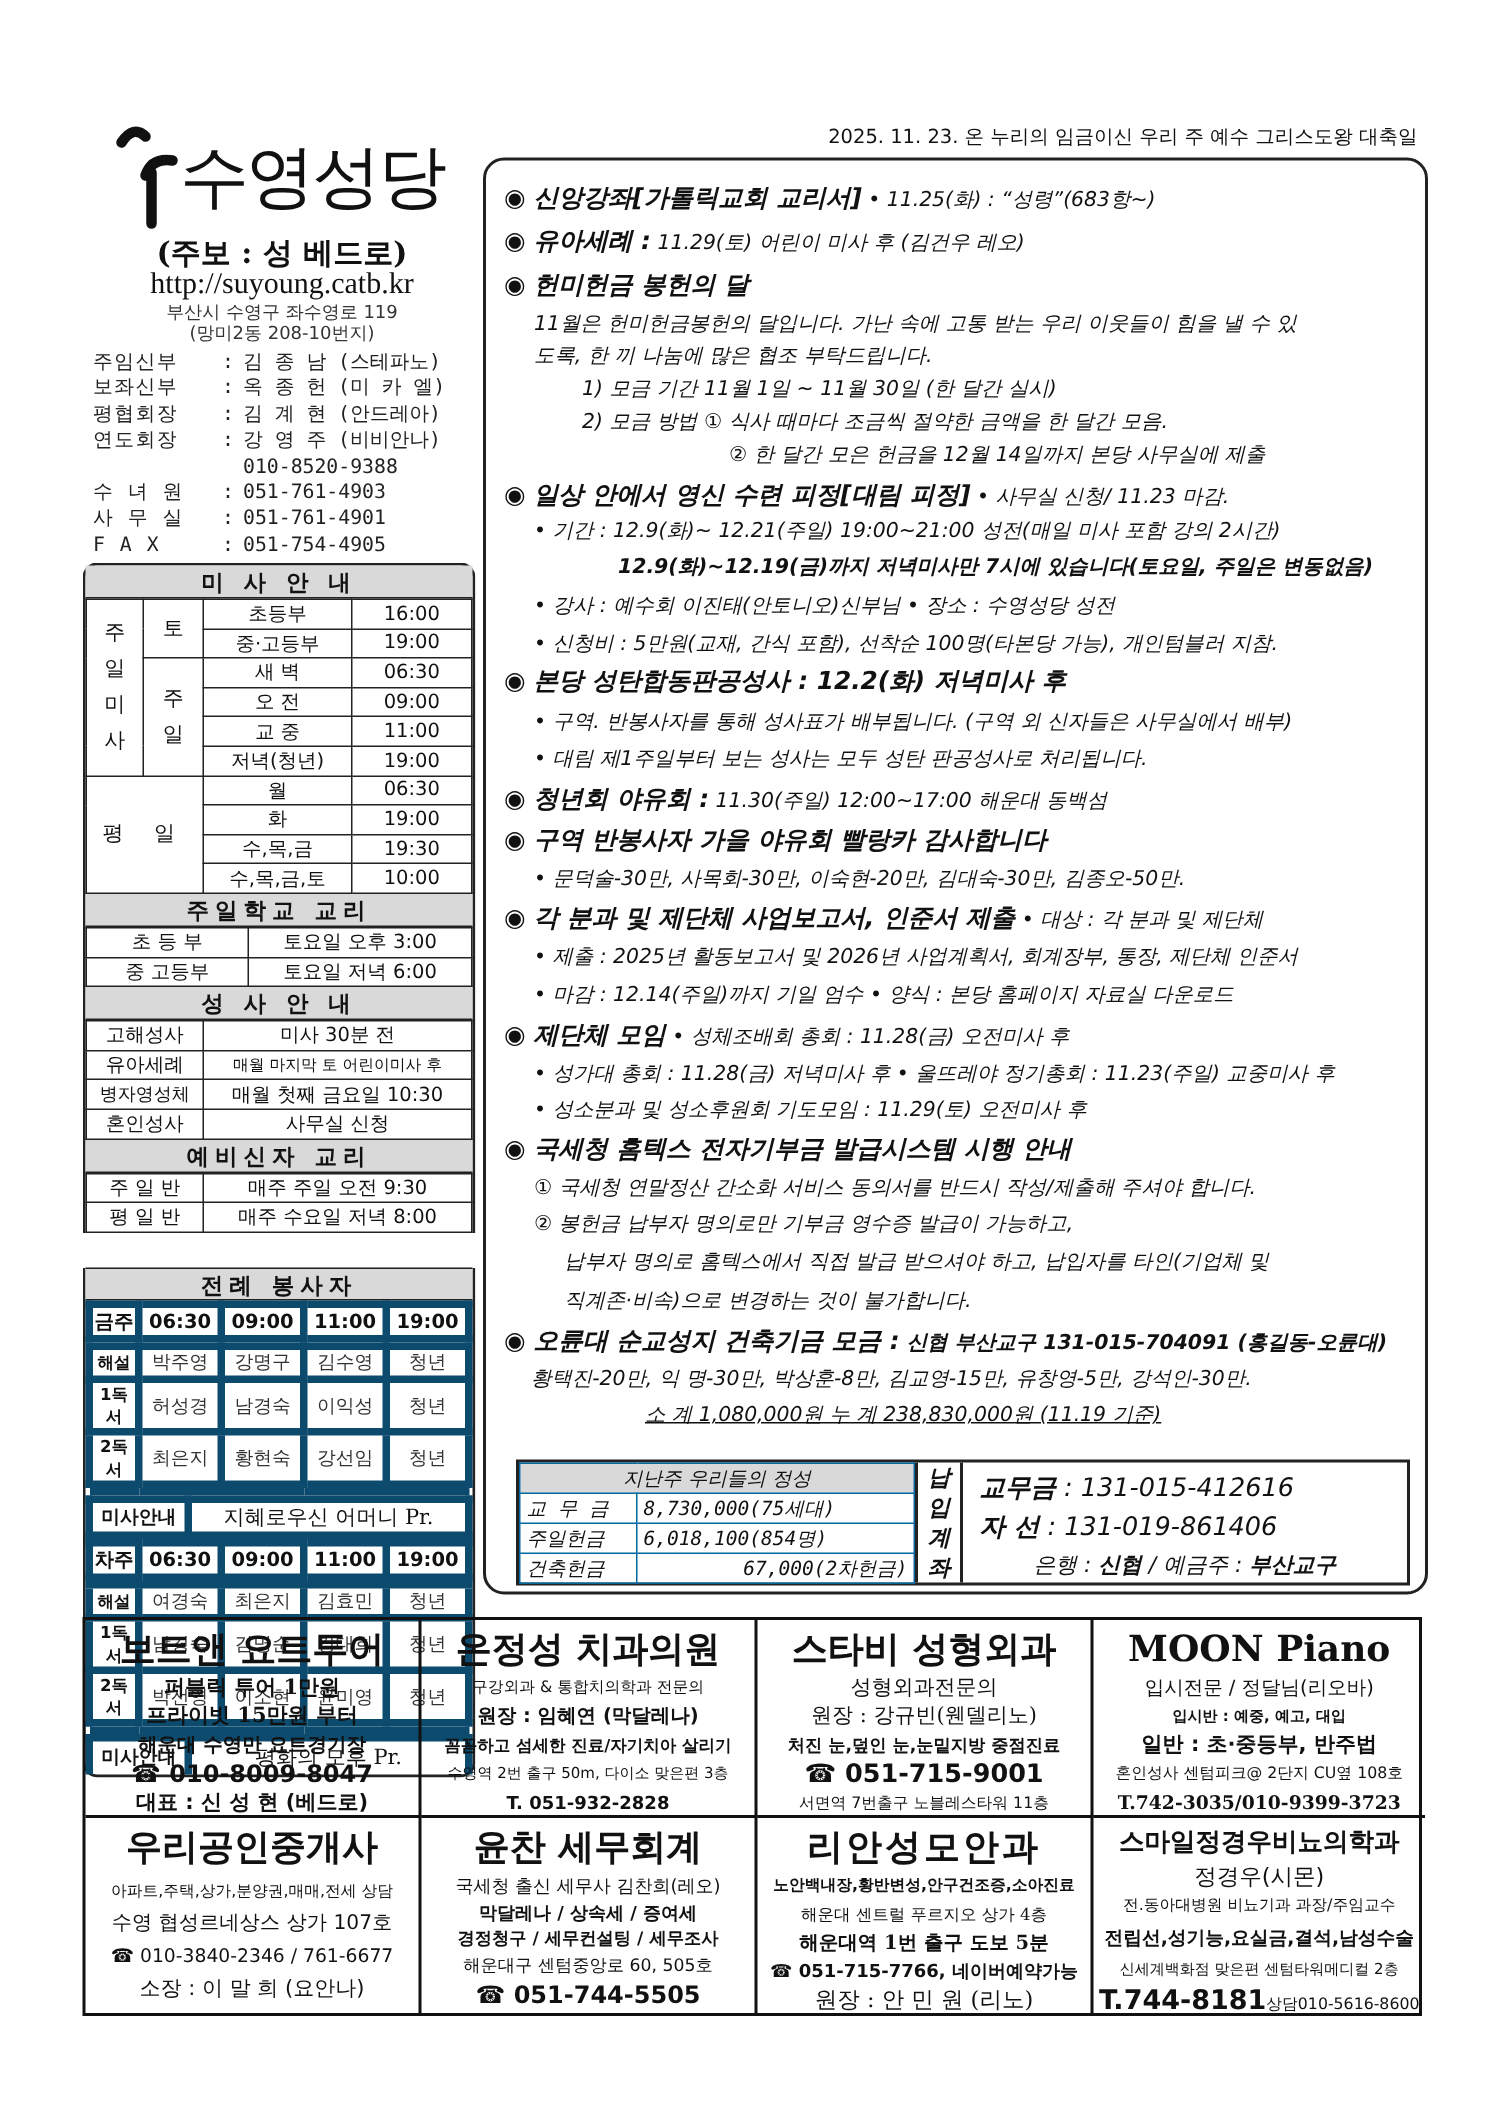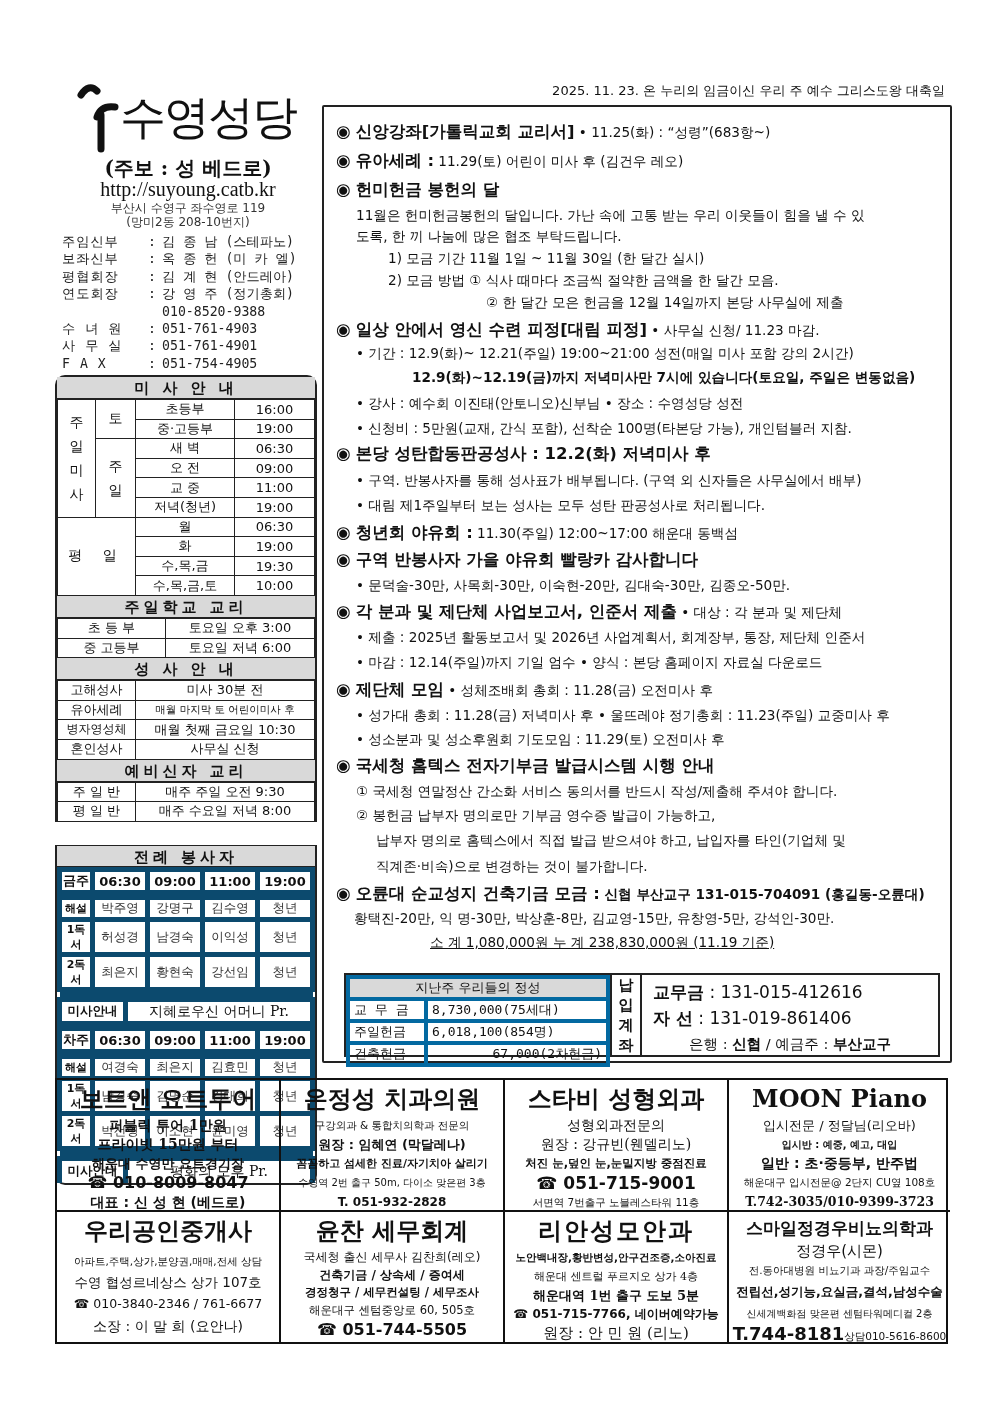--- a/index.html
+++ b/index.html
@@ -25,28 +25,28 @@
   .serve { left: 55px; top: 820px; width: 262px; border: 2px solid #222; border-top: none; border-radius: 0 0 10px 10px; }
   .serve table { width: 100%; border-collapse: collapse; font-size: 12.5px; }
   .serve td { border: 5px solid #0c4a6e; text-align: center; height: 19px; padding: 0; }
   .serve .hdr td { font-weight: bold; font-size: 13px; }
   .serve .lab { font-weight: bold; font-size: 11px; }
   .serve .name { color: #333; }
   .serve .sep td { height: 3px; border-left: none; border-right: none; }
   
   .date { left: 505px; top: 57px; width: 440px; text-align: right; font-size: 13px; }
   
-  .notice { left: 322px; top: 80px; width: 630px; height: 958px; border: 2px solid #222; border-radius: 2px; }
+  .notice { left: 322px; top: 80px; width: 630px; height: 958px; border: 2px solid #222; border-radius: 14px; font-style: italic; }
   .n-item { position: absolute; left: 12px; font-size: 13.6px; white-space: nowrap; }
   .n-title { font-weight: bold; font-size: 16.5px; }
   .bullet-head::before { content: "◉ "; font-weight: normal; }
   .sub { position: absolute; white-space: nowrap; font-size: 13.6px; }
   .offer { position: absolute; left: 20px; top: 866px; width: 596px; height: 84px; border: 2px solid #222; display: flex; }
   .offer table { border-collapse: collapse; font-size: 13px; font-family: "DejaVu Sans Mono", monospace; }
-  .offer td { border: 4px solid #0369a1; height: 20px; padding: 0 4px; }
+  .offer td { border: 1px solid #0369a1; height: 20px; padding: 0 4px; }
   .offer .oh { background: #d9d9d9; text-align: center; font-family: "DejaVu Sans", sans-serif; font-size: 13px; }
   .acct-label { width: 32px; border-left: 2px solid #222; border-right: 2px solid #222; display: flex; flex-direction: column; align-items: center; justify-content: center; font-weight: bold; font-size: 15px; line-height: 20px; }
   .acct { flex: 1; padding: 4px 11px; font-size: 17px; line-height: 26px; }
   .acct b { font-weight: bold; }
   
   .ads { left: 55px; top: 1053px; width: 893px; height: 266px; border: 2px solid #111; display: grid; grid-template-columns: 224px 224px 224px 221px; grid-template-rows: 132px 132px; }
   .ad { border-right: 2px solid #111; border-bottom: 2px solid #111; text-align: center; padding-top: 2px; overflow: hidden; }
   .ad:nth-child(4n) { border-right: none; }
   .ad:nth-child(n+5) { border-bottom: none; }
   .ad .t { font-weight: bold; font-size: 24px; line-height: 34px; }
@@ -69,21 +69,21 @@
 <div class="abs jubo">(주보 : 성 베드로)</div>
 <div class="abs url">http://suyoung.catb.kr</div>
 <div class="abs addr">
   <div>부산시 수영구 좌수영로 119</div>
   <div>(망미2동 208-10번지)</div>
 </div>
 <div class="abs staff">
   <div class="row"><span class="k">주임신부</span><span class="c">:</span><span>김 종 남 (스테파노)</span></div>
   <div class="row"><span class="k">보좌신부</span><span class="c">:</span><span>옥 종 헌 (미 카 엘)</span></div>
   <div class="row"><span class="k">평협회장</span><span class="c">:</span><span>김 계 현 (안드레아)</span></div>
-  <div class="row"><span class="k">연도회장</span><span class="c">:</span><span>강 영 주 (정기총회)</span></div>
+  <div class="row"><span class="k">연도회장</span><span class="c">:</span><span>강 영 주 (비비안나)</span></div>
   <div class="row"><span class="k"></span><span class="c"> </span><span>010-8520-9388</span></div>
   <div class="row"><span class="k">수 녀 원</span><span class="c">:</span><span>051-761-4903</span></div>
   <div class="row"><span class="k">사 무 실</span><span class="c">:</span><span>051-761-4901</span></div>
   <div class="row"><span class="k">F A X</span><span class="c">:</span><span>051-754-4905</span></div>
 </div>
 
 <div class="abs ltable t-mass">
   <div class="sec-head">미 사 안 내</div>
   <table>
     <tbody>
@@ -380,34 +380,34 @@
     <div class="l" style="font-size:14px;font-family:'DejaVu Serif',serif">원장 : 강규빈(웬델리노)</div>
     <div class="l b" style="font-size:11.5px">처진 눈,덮인 눈,눈밑지방 중점진료</div>
     <div class="ph" style="font-size:17px">☎ 051-715-9001</div>
     <div class="l" style="font-size:10.5px">서면역 7번출구 노블레스타워 11층</div>
   </div>
   <div class="ad">
     <div class="t" style="font-family:'DejaVu Serif',serif">MOON Piano</div>
     <div class="l" style="font-size:13px">입시전문 / 정달님(리오바)</div>
     <div class="l b" style="font-size:10px">입시반 : 예중, 예고, 대입</div>
     <div class="l b" style="font-size:14px">일반 : 초·중등부, 반주법</div>
-    <div class="l" style="font-size:10.5px">해운대구 입시전문@ 2단지 CU옆 108호</div>
+    <div class="l" style="font-size:10.5px">혼인성사 센텀피크@ 2단지 CU옆 108호</div>
     <div class="l b" style="font-size:12.5px;font-family:'DejaVu Serif',serif">T.742-3035/010-9399-3723</div>
   </div>
   <div class="ad">
     <div class="t" style="font-family:'DejaVu Serif',serif">우리공인중개사</div>
     <div class="l" style="font-size:10.5px;margin-top:4px">아파트,주택,상가,분양권,매매,전세 상담</div>
     <div class="l" style="font-size:13.5px;line-height:22px">수영 협성르네상스 상가 107호</div>
     <div class="l" style="font-size:12.5px;line-height:22px">☎ 010-3840-2346 / 761-6677</div>
     <div class="l" style="font-size:14px;line-height:22px">소장 : 이 말 희 (요안나)</div>
   </div>
   <div class="ad">
     <div class="t">윤찬 세무회계</div>
     <div class="l" style="font-size:12px">국세청 출신 세무사 김찬희(레오)</div>
-    <div class="l b" style="font-size:12px;line-height:17px">건축기금 / 상속세 / 증여세</div>
+    <div class="l b" style="font-size:12px;line-height:17px">막달레나 / 상속세 / 증여세</div>
     <div class="l b" style="font-size:11.5px;line-height:17px">경정청구 / 세무컨설팅 / 세무조사</div>
     <div class="l" style="font-size:11.5px">해운대구 센텀중앙로 60, 505호</div>
     <div class="ph">☎ 051-744-5505</div>
   </div>
   <div class="ad">
     <div class="t" style="letter-spacing:2px">리안성모안과</div>
     <div class="l b" style="font-size:10.5px">노안백내장,황반변성,안구건조증,소아진료</div>
     <div class="l" style="font-size:11px;font-family:'DejaVu Serif',serif">해운대 센트럴 푸르지오 상가 4층</div>
     <div class="l b" style="font-size:13px;font-family:'DejaVu Serif',serif">해운대역 1번 출구 도보 5분</div>
     <div class="l b" style="font-size:12px">☎ 051-715-7766, 네이버예약가능</div>

